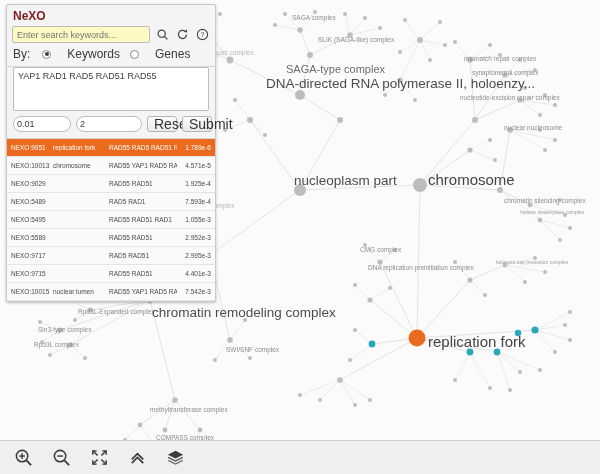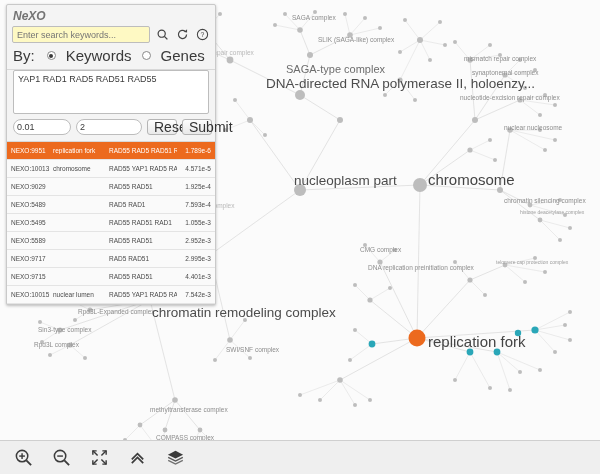--- a/index.html
+++ b/index.html
@@ -67,23 +67,22 @@
     background: #f4f4f4;
     border: 1px solid #c9c9c9;
     box-shadow: 0 1px 3px rgba(0,0,0,0.25);
     border-radius: 2px;
     font-size: 10px;
     color: #333;
   }
   #panel-title {
     font-size: 12px;
     font-weight: bold;
-    color: #737373;
+    color: #7f1d1d;
     padding: 4px 6px 3px 6px;
-    font-style: italic;
   }
   .search-row {
     display: flex;
     align-items: center;
     padding: 0 5px 4px 5px;
     gap: 4px;
   }
   .search-input {
     flex: 1;
     height: 17px;
@@ -102,25 +101,25 @@
     color: #4a4a4a;
     cursor: pointer;
   }
   .icon-btn svg { display: block; }
 
   .radio-row {
     display: flex;
     align-items: center;
     padding: 0 6px 5px 6px;
     gap: 10px;
-    font-size: 15px;
+    font-size: 12px;
     color: #3a3a3a;
   }
   .radio-row .by-label { margin-right: 2px; }
-  .radio-item { display: flex; align-items: center; gap: 10px; }
+  .radio-item { display: flex; align-items: center; gap: 16px; }
   .radio {
     width: 9px; height: 9px;
     border-radius: 50%;
     border: 1px solid #8a8a8a;
     background: #fff;
     display: inline-block;
     position: relative;
     box-sizing: border-box;
   }
   .radio.checked::after {

